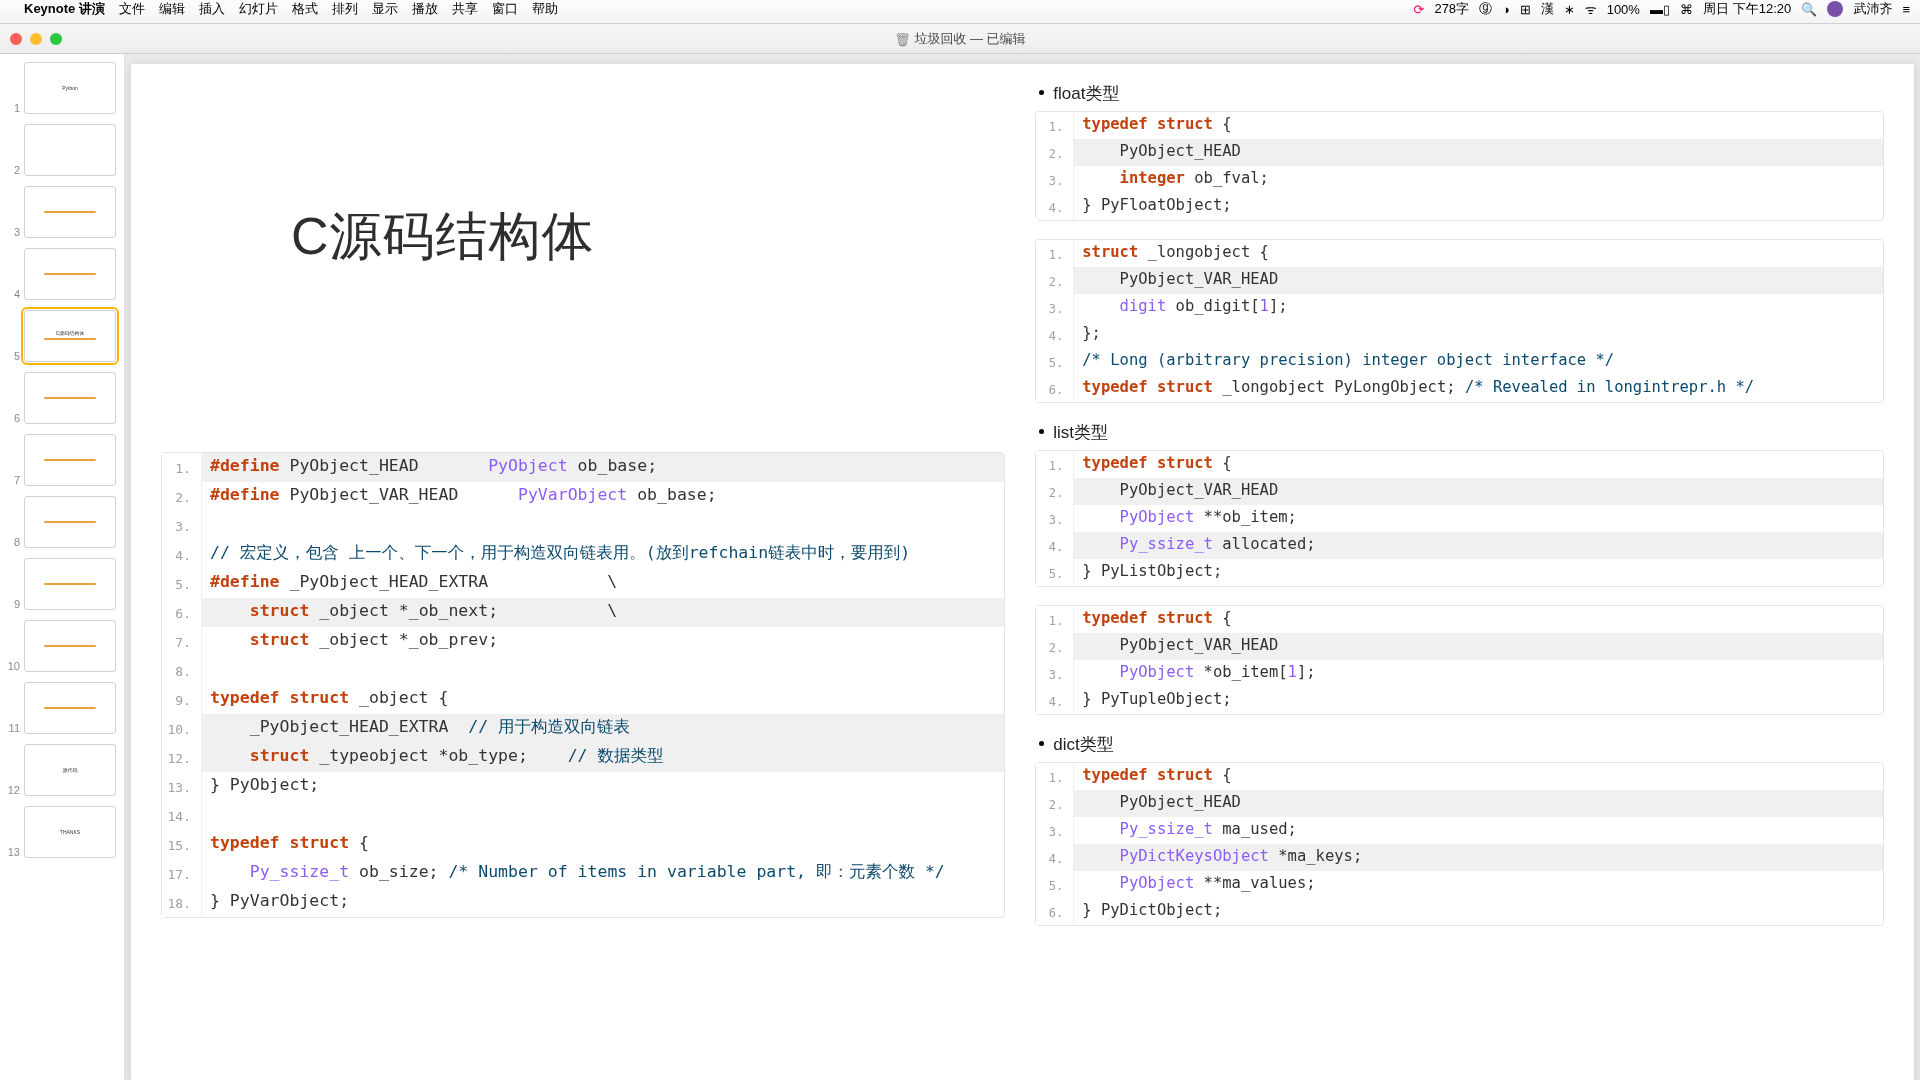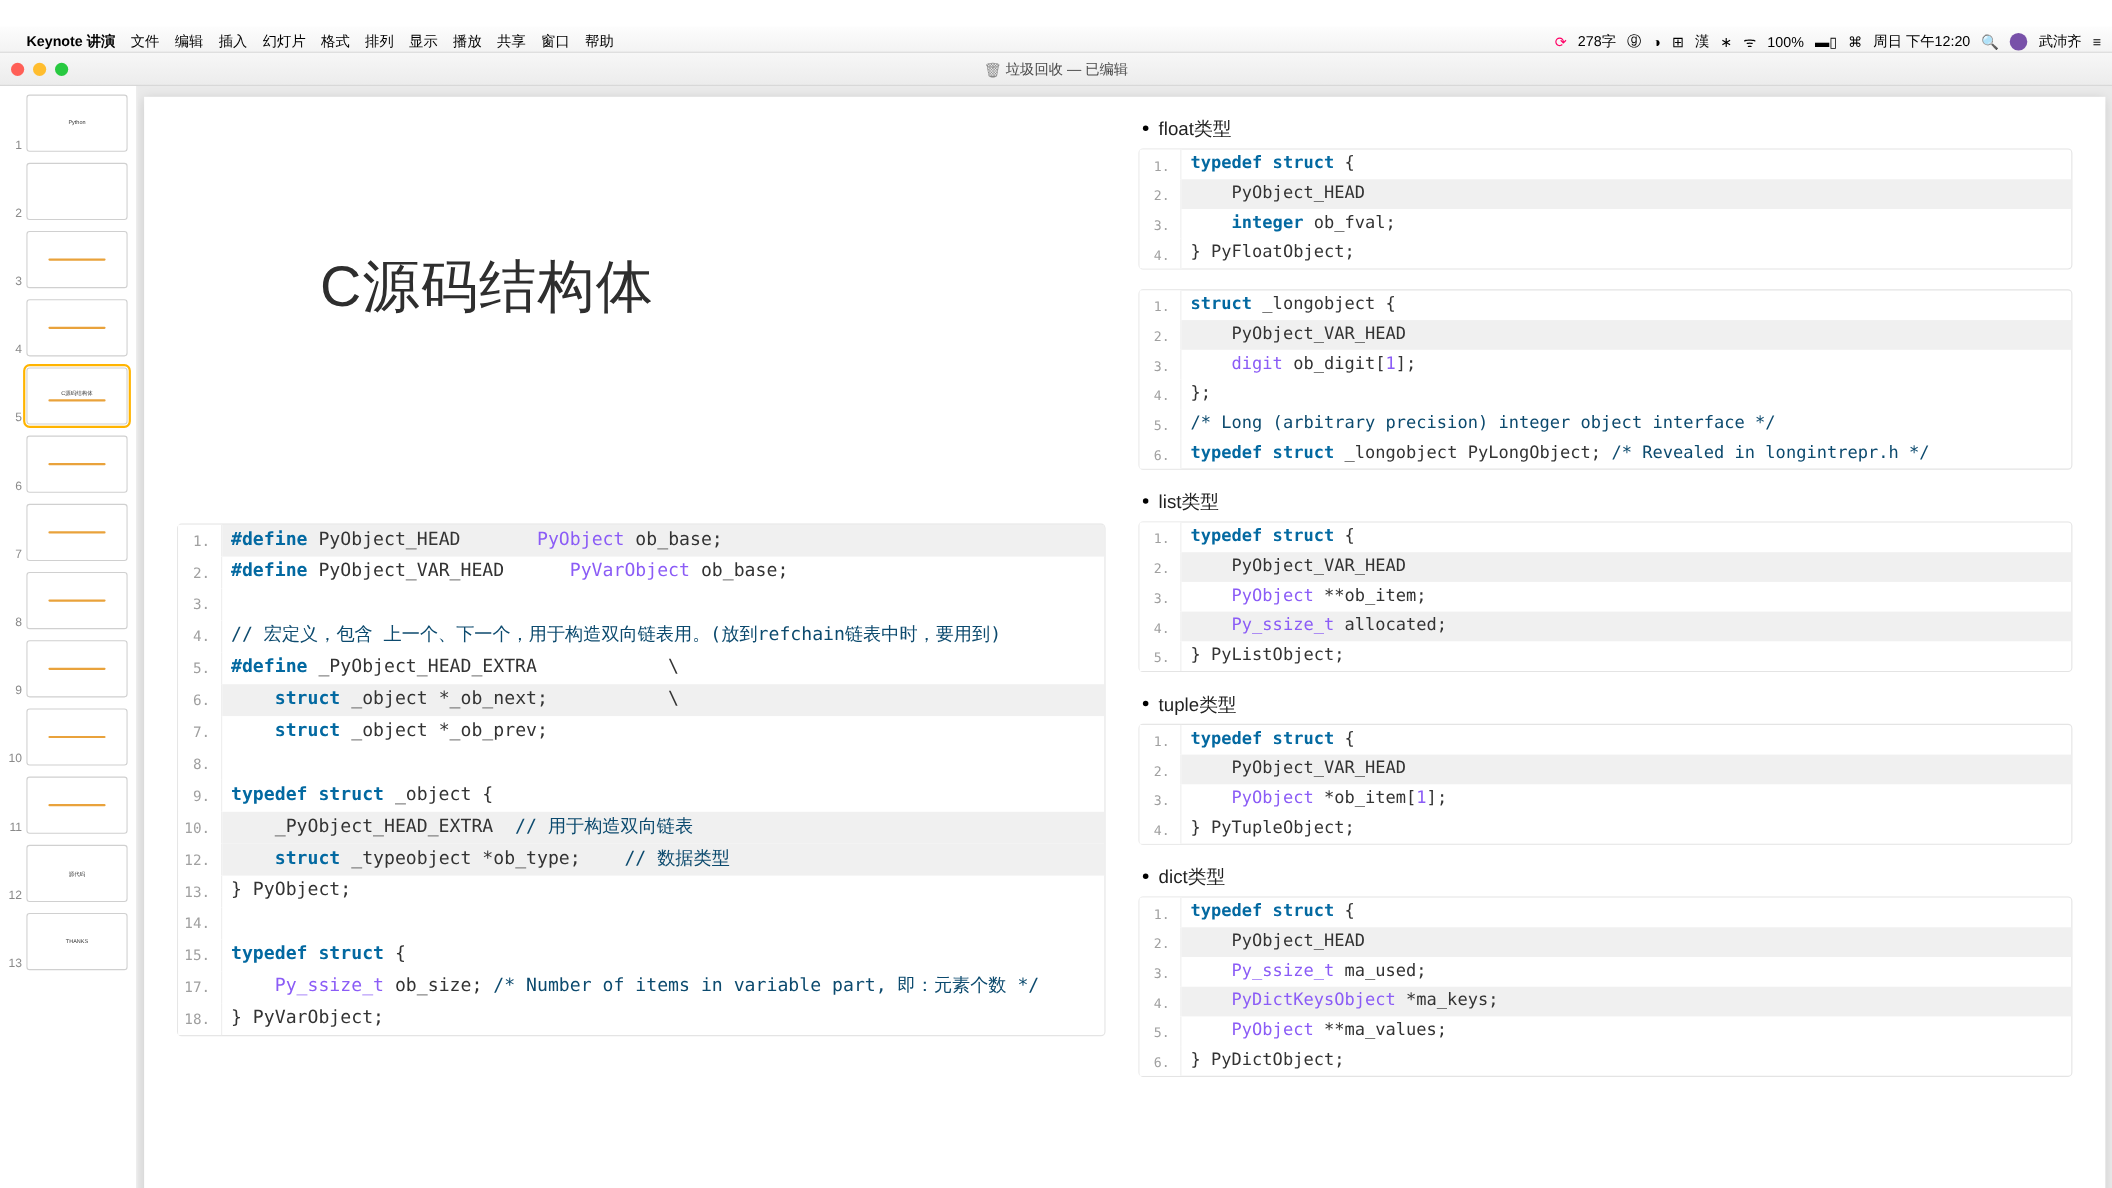--- a/index.html
+++ b/index.html
@@ -11,25 +11,24 @@
     overflow: hidden;
     font-size: 14px;
     transform-origin: top left;
   }
   
   .menubar {
     height: 24px;
     background: linear-gradient(#fdfdfd,#f3f3f3);
     border-bottom: 1px solid #d0d0d0;
     display: flex;
-    align-items: flex-end;
+    align-items: flex-start;
     padding: 0 10px;
     font-size: 13px;
     color: #000;
-    margin-top: 24px;
   }
   .menubar .apple { font-size: 15px; margin-right: 14px; }
   .menubar .appname { font-weight: 600; margin-right: 14px; }
   .menubar .mitem { margin-right: 14px; }
   .menubar .spacer { flex: 1; }
   .menubar .right span { margin-left: 10px; font-size: 13px; }
   .menubar .right { display:flex; align-items:center; }
   .menubar .avatar { width:16px; height:16px; border-radius:50%; background:#7851a9; display:inline-block; margin-left:10px; }
   
   .titlebar {
@@ -151,21 +150,21 @@
     border-right:1px solid #eee;
     background:#fff;
     flex-shrink:0;
   }
   .code-line .cc {
     padding-left: 8px;
     white-space: pre;
     flex:1;
   }
   .code-line.hl .cc { background: #f0f0f0; }
-  .kw { color:#0369a1; font-weight:600; } 
+  .kw { color:#c2410c; font-weight:600; } 
   .ty { color:#8b5cf6; }
   .nm { color:#333; }
   .cm { color:#0c4a6e; }
   
   .sect { margin-bottom: 18px; }
   .sect-head {
     font-size: 17px;
     color: #222;
     margin-bottom: 6px;
     position: relative;
@@ -469,21 +468,20 @@
                 <div class="ln">4.</div>
                 <div class="cc"><span class="nm">    </span><span class="ty">Py_ssize_t</span><span class="nm"> allocated;</span></div>
               </div>
               <div class="code-line">
                 <div class="ln">5.</div>
                 <div class="cc"><span class="nm">} PyListObject;</span></div>
               </div>
             </div>
           </div>
           <div class="sect">
-            <div class="sect-head">tuple类型</div>
             <div class="code-block">
               <div class="code-line">
                 <div class="ln">1.</div>
                 <div class="cc"><span class="kw">typedef struct</span><span class="nm"> {</span></div>
               </div>
               <div class="code-line hl">
                 <div class="ln">2.</div>
                 <div class="cc"><span class="nm">    PyObject_VAR_HEAD</span></div>
               </div>
               <div class="code-line">

